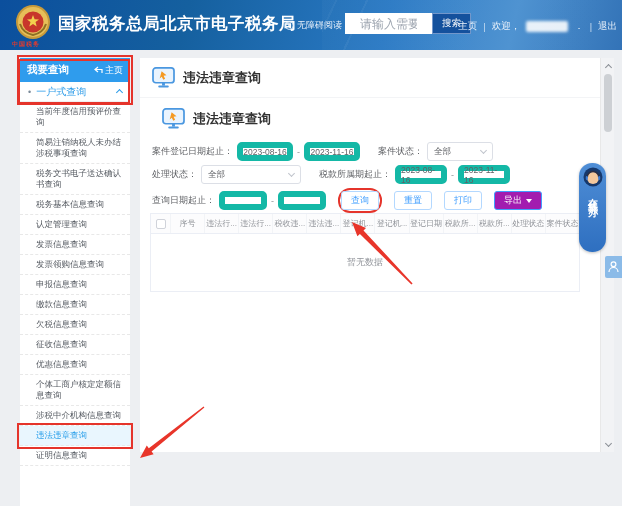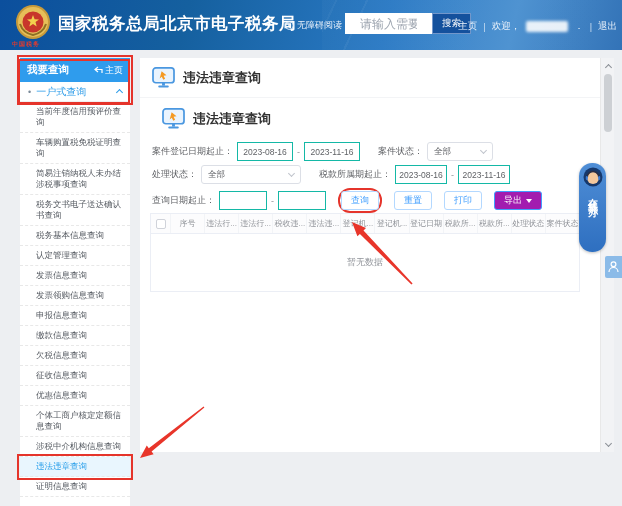--- a/index.html
+++ b/index.html
@@ -43,21 +43,21 @@
 
   
   .main { position:absolute; left:140px; top:58px; width:460px; height:394px; background:#ffffff; }
   .panel-title-row { position:absolute; left:0; top:0; width:100%; height:40px; border-bottom:1px solid #f3f4f6; display:flex; align-items:center; padding-left:12px; gap:8px; }
   .page-title { font-size:13px; font-weight:bold; color:#333; }
   .section-row { position:absolute; left:22px; top:50px; display:flex; align-items:center; gap:8px; }
 
   .frow { position:absolute; left:12px; display:flex; align-items:center; gap:4px; font-size:9px; color:#606266; }
   .frow1 { top:84px; } .frow2 { top:107px; } .frow3 { top:130px; }
   .f-label { white-space:nowrap; }
-  .f-input { height:19px; border:1px solid #14b8a6; border-radius:0; background:#fff; font-size:8.5px; color:#606266; display:flex; align-items:center; justify-content:center; cursor:text; }
+  .f-input { height:19px; border:6px solid #14b8a6; border-radius:5px; background:#fff; font-size:8.5px; color:#606266; display:flex; align-items:center; justify-content:center; cursor:text; }
   .w56 { width:56px; } .w52 { width:52px; } .w48 { width:48px; }
   .f-select { height:19px; border:1px solid #dcdfe6; border-radius:3px; background:#fff; font-size:8.5px; color:#606266; display:flex; align-items:center; padding:0 6px; cursor:pointer; }
   .f-select .val { flex:1; }
   .chev-dn { width:5px; height:5px; border-right:1.3px solid #c0c4cc; border-bottom:1.3px solid #c0c4cc; transform:rotate(45deg); margin-top:-2px; }
   .sel1 { width:66px; } .sel2 { width:100px; }
   .ml14 { margin-left:14px; }
   .dash { color:#909399; }
 
   .btn { height:19px; padding:0 9px; border-radius:3px; font-size:9px; display:inline-flex; align-items:center; justify-content:center; cursor:pointer; white-space:nowrap; }
   .btn-plain { color:#409eff; background:#fff; border:1px solid #b3d8ff; margin-left:8px; }
@@ -145,23 +145,20 @@
         <span class="grow"></span>
         <span class="chev-up"></span>
       </div>
     </div>
     <div class="side-items">
 
         <div class="side-item">
           <span>当前年度信用预评价查询</span>
         </div>
 
-        <div class="side-item">
-          <span>车辆购置税免税证明查询</span>
-        </div>
 
         <div class="side-item">
           <span>简易注销纳税人未办结涉税事项查询</span>
         </div>
 
         <div class="side-item">
           <span>税务文书电子送达确认书查询</span>
         </div>
 
         <div class="side-item">

